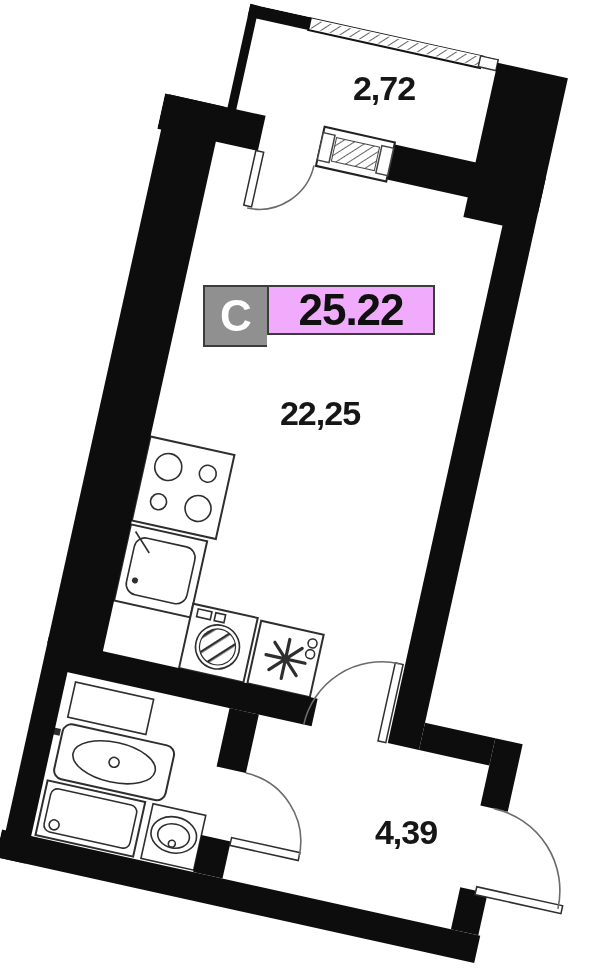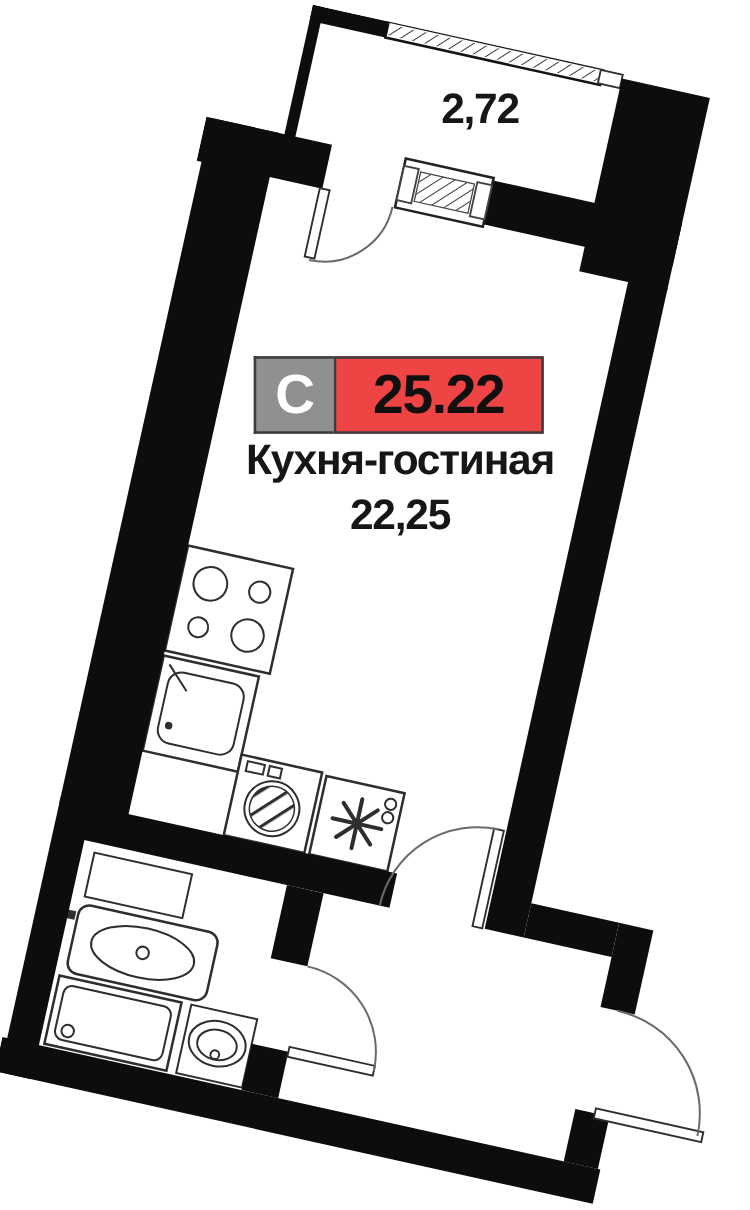--- a/index.html
+++ b/index.html
@@ -17,21 +17,21 @@
   .arc{fill:none;stroke:var(--arc,#6a6a6a);stroke-width:1.6;}
   .leaf{fill:#fff;stroke:var(--line,#2e2e2e);stroke-width:1.5;}
   .glz{fill:#fff;stroke:#141414;stroke-width:2;}
   .patline{stroke:var(--line,#2e2e2e);}
   .lbl{position:absolute;transform:translate(-50%,-50%);font-weight:bold;font-size:34px;
        letter-spacing:-1px;color:var(--text,#161616);white-space:nowrap;}
   .badge{position:absolute;left:203px;top:285px;height:62px;display:flex;z-index:5;}
   .badge-letter{width:64px;height:62px;background:var(--badge-gray,#909090);color:#fff;
        font-weight:bold;font-size:44px;display:flex;align-items:center;justify-content:center;
        box-sizing:border-box;border:2px solid #3c3c3c;border-right:none;}
-  .badge-area{width:168px;height:62px;background:#ef4444;color:#101010;font-weight:bold;font-size:44px;
+  .badge-area{width:168px;height:50px;background:#f0abfc;color:#101010;font-weight:bold;font-size:44px;
        letter-spacing:-1px;display:flex;align-items:center;justify-content:center;
        box-sizing:border-box;border:2px solid #3c3c3c;}
 </style>
 </head>
 <body>
 
 <div class="stage">
 
   <div class="plan-rot">
     <svg width="620" height="920" viewBox="0 0 620 920" xmlns="http://www.w3.org/2000/svg">
@@ -149,16 +149,16 @@
       </g>
     </svg>
   </div>
 
   <div class="badge">
     <div class="badge-letter">С</div>
     <div class="badge-area">25.22</div>
   </div>
 
   <div class="lbl" style="left:384px;top:88px">2,72</div>
-  <div class="lbl" style="left:320px;top:369px">Кухня-гостиная</div>
   <div class="lbl" style="left:320px;top:413px">22,25</div>
+  <div class="lbl" style="left:406px;top:832px">4,39</div>
 
 </div>
 
 </body></html>

